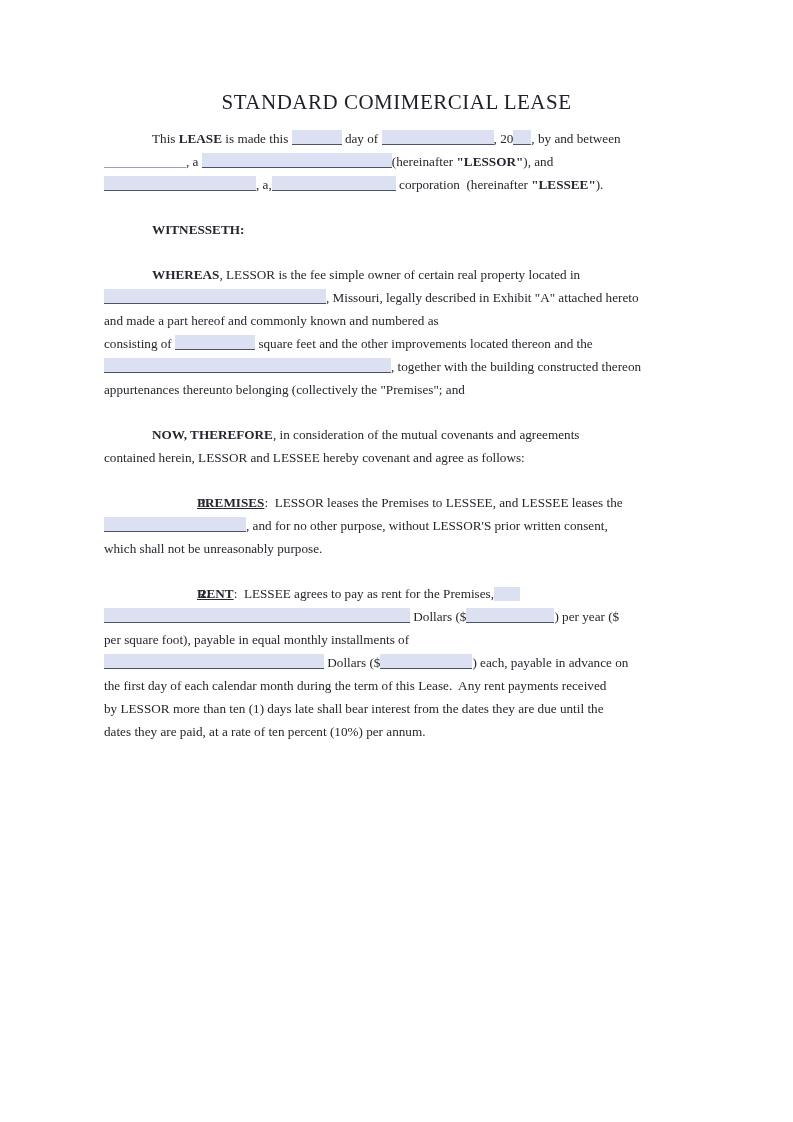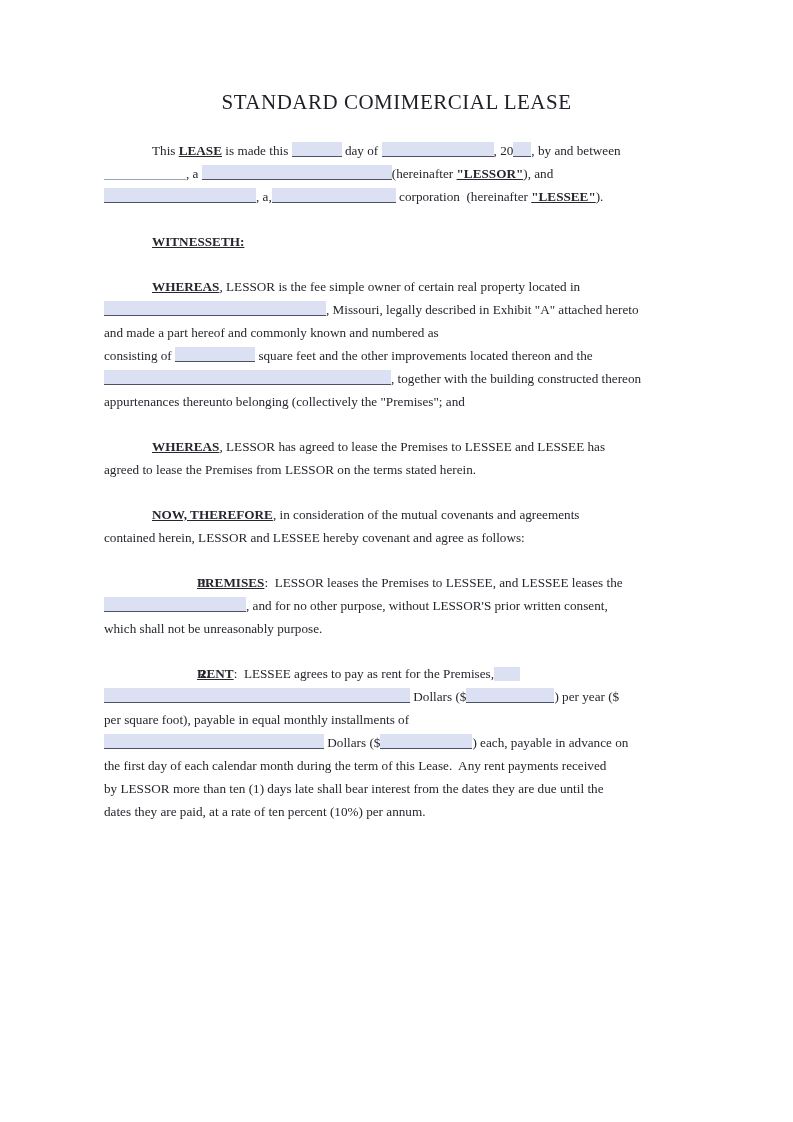--- a/index.html
+++ b/index.html
@@ -14,32 +14,32 @@
     overflow:hidden;
     font-family:"Liberation Serif","DejaVu Serif",serif;
     color:#26262e;
   }
   .content{padding:90px 104px 0 104px;}
   .doc-title{
     text-align:center;
     font-size:21px;
     letter-spacing:0.5px;
     color:#1f1f28;
-    margin-bottom:24px;
+    margin-bottom:12px;
     white-space:pre;
   }
   .para{margin-bottom:22px;}
   .line{
     white-space:pre;
     font-size:13.2px;
     line-height:23px;
     min-height:23px;
   }
   .line.indent{text-indent:48px;}
-  .seg-bold{font-weight:bold;text-decoration:underline;}
+  .seg-bold{font-weight:bold;}
   .seg-ul{text-decoration:underline;text-align:center;}
   .num{display:inline-block;}
   .blank{
     display:inline-block;
     height:14px;
     background:var(--field-fill);
     border-bottom:1px solid var(--field-line);
     vertical-align:-2px;
   }
   .blank.plain{
@@ -68,24 +68,20 @@
         </div>
         <div class="para">
           <div class="line indent"><span class="seg-bold">WHEREAS</span><span>, LESSOR is the fee simple owner of certain real property located in</span></div>
           <div class="line"><span class="blank" style="width: 222px;"></span><span>, Missouri, legally described in Exhibit "A" attached hereto</span></div>
           <div class="line"><span>and made a part hereof and commonly known and numbered as</span></div>
           <div class="line"><span>consisting of </span><span class="blank" style="width: 80px;"></span><span> square feet and the other improvements located thereon and the</span></div>
           <div class="line"><span class="blank" style="width: 287px;"></span><span>, together with the building constructed thereon</span></div>
           <div class="line"><span>appurtenances thereunto belonging (collectively the "Premises"; and</span></div>
         </div>
         <div class="para">
-          <div class="line indent"><span class="seg-bold">WHEREAS</span><span>, LESSOR has agreed to lease the Premises to LESSEE and LESSEE has</span></div>
-          <div class="line"><span>agreed to lease the Premises from LESSOR on the terms stated herein.</span></div>
-        </div>
-        <div class="para">
           <div class="line indent"><span class="seg-bold">NOW, THEREFORE</span><span>, in consideration of the mutual covenants and agreements</span></div>
           <div class="line"><span>contained herein, LESSOR and LESSEE hereby covenant and agree as follows:</span></div>
         </div>
         <div class="para">
           <div class="line indent"><span class="seg-bold num" style="width: 45px;">1.</span><span class="seg-bold seg-ul">PREMISES</span><span>:  LESSOR leases the Premises to LESSEE, and LESSEE leases the</span></div>
           <div class="line"><span class="blank" style="width: 142px;"></span><span>, and for no other purpose, without LESSOR'S prior written consent,</span></div>
           <div class="line"><span>which shall not be unreasonably purpose.</span></div>
         </div>
         <div class="para">
           <div class="line indent"><span class="seg-bold num" style="width: 45px;">2.</span><span class="seg-bold seg-ul">RENT</span><span>:  LESSEE agrees to pay as rent for the Premises,</span><span class="blank noline" style="width: 26px;"></span></div>

